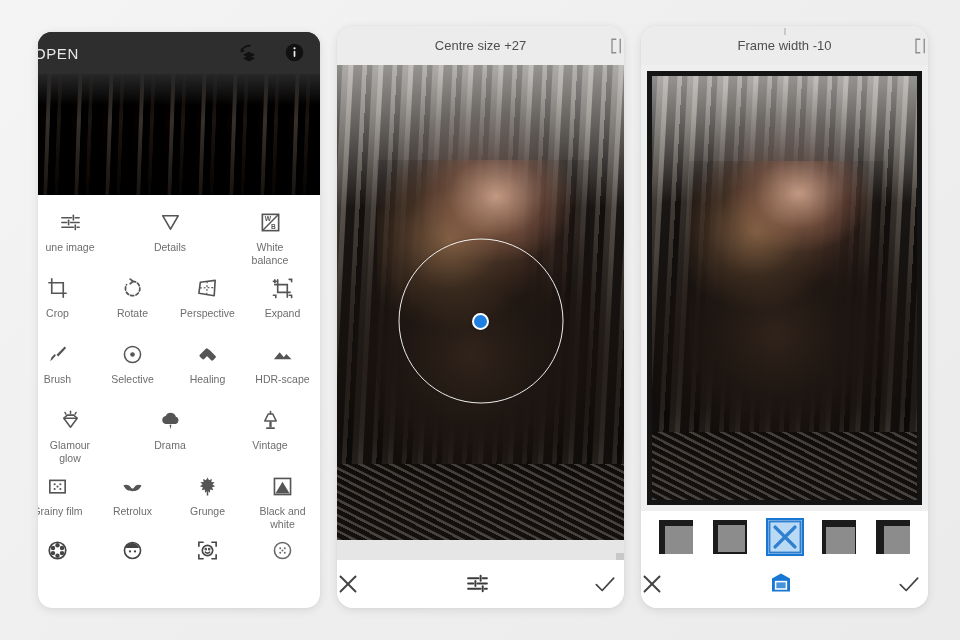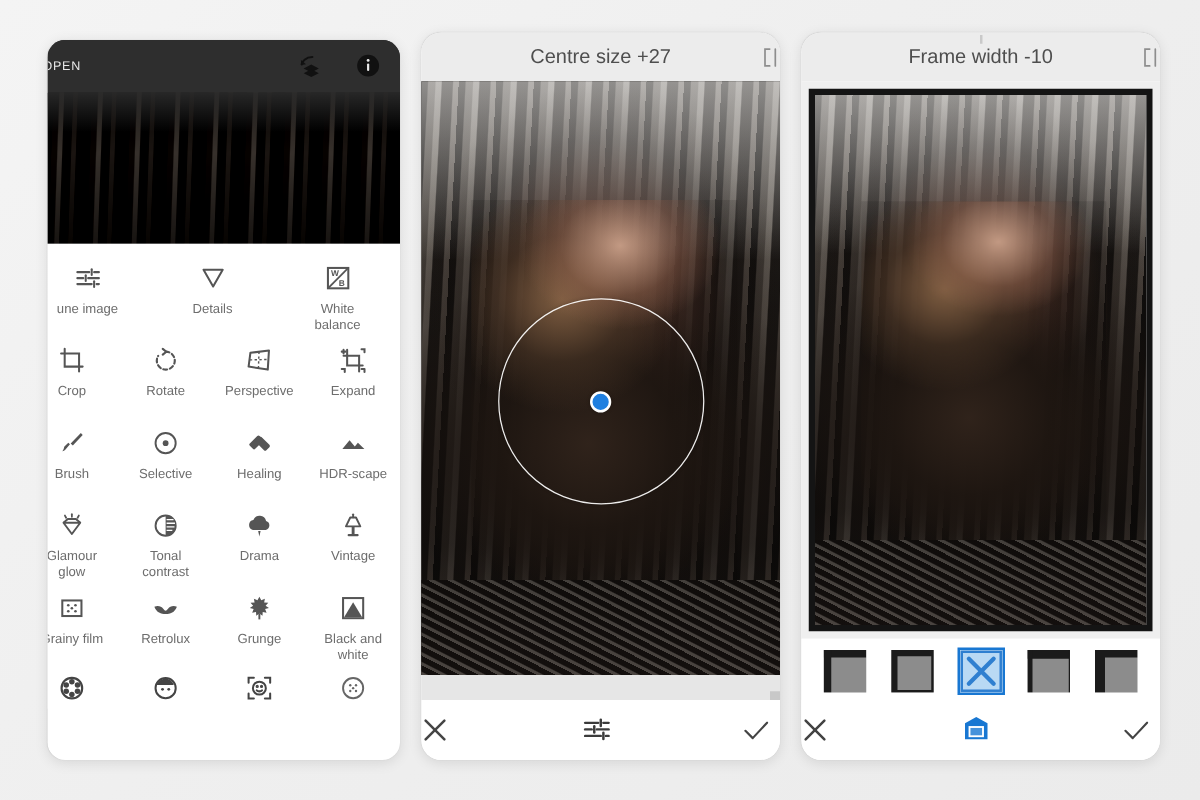--- a/index.html
+++ b/index.html
@@ -45,21 +45,21 @@
     height: 42px;
     background: #2e2e2e;
     display: flex;
     align-items: center;
     z-index: 3;
   }
   #p1-open {
     position: absolute;
     left: -4px;
     color: #e8e8e8;
-    font-size: 10px;
+    font-size: 15px;
     letter-spacing: 0.6px;
   }
   .p1-head-icons {
     position: absolute;
     right: 14px;
     display: flex;
     align-items: center;
     gap: 24px;
   }
   .p1-icon { width: 22px; height: 22px; display: block; }
@@ -153,21 +153,21 @@
 
   .p-header {
     position: relative;
     height: 39px;
     background: #ececec;
     display: flex;
     align-items: center;
     justify-content: center;
   }
   .p-header-title {
-    font-size: 16px;
+    font-size: 13px;
     color: #4e4e4e;
   }
   .p-header-right {
     position: absolute;
     right: -3px;
     top: 11px;
     width: 18px; height: 18px;
   }
   #p3-notch {
     position: absolute;
@@ -488,36 +488,20 @@
                 <line x1="6.2" y1="3.6" x2="7.2" y2="5.4"></line>
                 <line x1="17.8" y1="3.6" x2="16.8" y2="5.4"></line>
               </g>
             </svg>
           </span>
           <span class="tool-lbl">Glamour
 glow</span>
         </div>
         <div class="tool">
           <span class="tool-ico">
-            <svg viewBox="0 0 24 24" width="23" height="23">
-              <circle cx="12" cy="12" r="8.4" fill="none" stroke="#555" stroke-width="1.6"></circle>
-              <path d="M12 3.6 A8.4 8.4 0 0 1 12 20.4 Z" fill="#555"></path>
-              <g stroke="#fff" stroke-width="1.1">
-                <line x1="12.8" y1="7" x2="18.6" y2="7"></line>
-                <line x1="12.8" y1="10" x2="19.8" y2="10"></line>
-                <line x1="12.8" y1="13" x2="19.4" y2="13"></line>
-                <line x1="12.8" y1="16" x2="17.6" y2="16"></line>
-              </g>
-            </svg>
-          </span>
-          <span class="tool-lbl">Tonal
-contrast</span>
-        </div>
-        <div class="tool">
-          <span class="tool-ico">
             <svg viewBox="0 0 24 24" width="23" height="23" fill="#555">
               <path d="M6.6 15.6 A4.3 4.3 0 0 1 7 7.2 A5.6 5.6 0 0 1 17.6 8.1 A3.9 3.9 0 0 1 17.4 15.6 Z"></path>
               <path d="M11 16.4 L12 21 L13 16.4 Z"></path>
             </svg>
           </span>
           <span class="tool-lbl">Drama</span>
         </div>
         <div class="tool">
           <span class="tool-ico">
             <svg viewBox="0 0 24 24" width="23" height="23">

